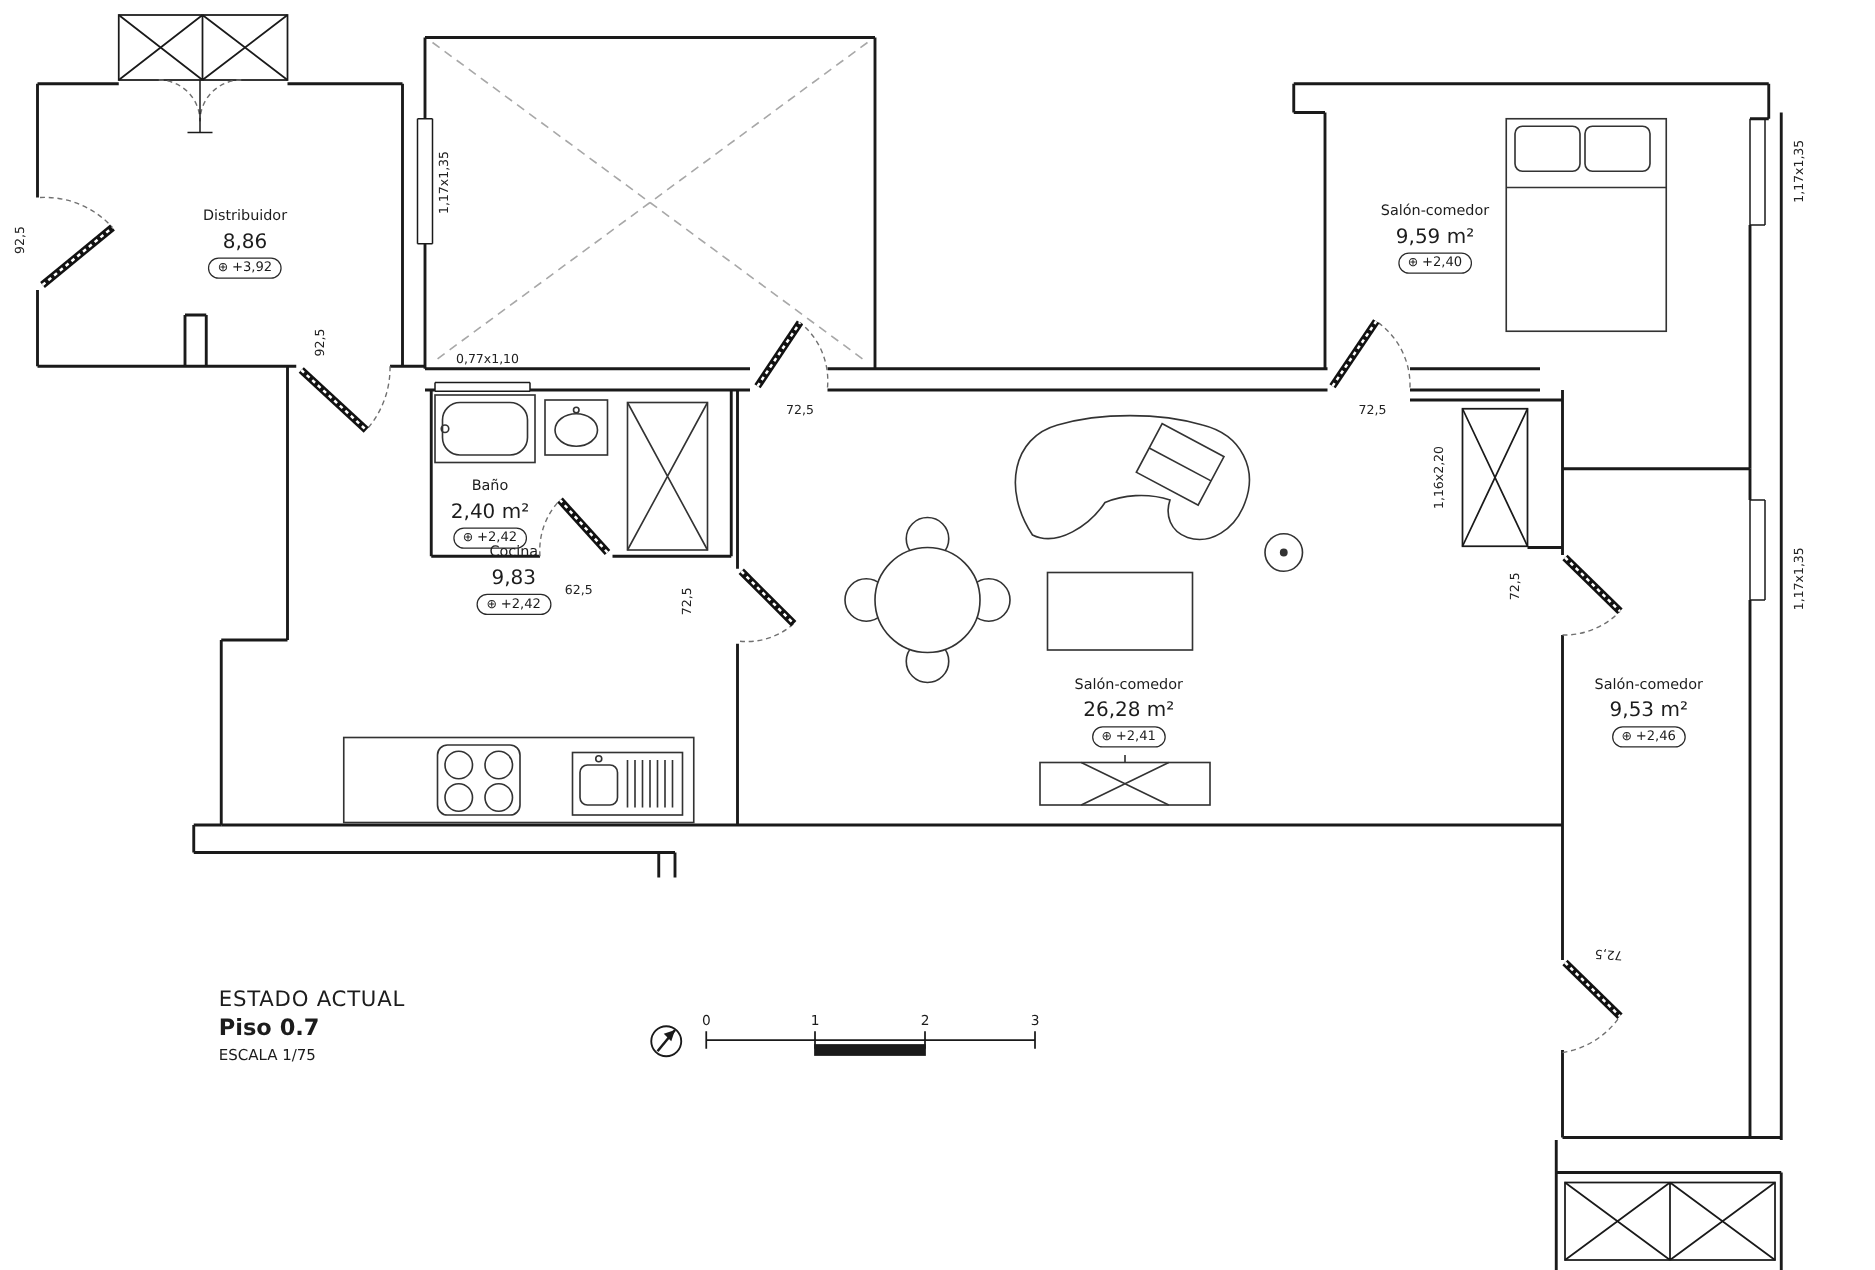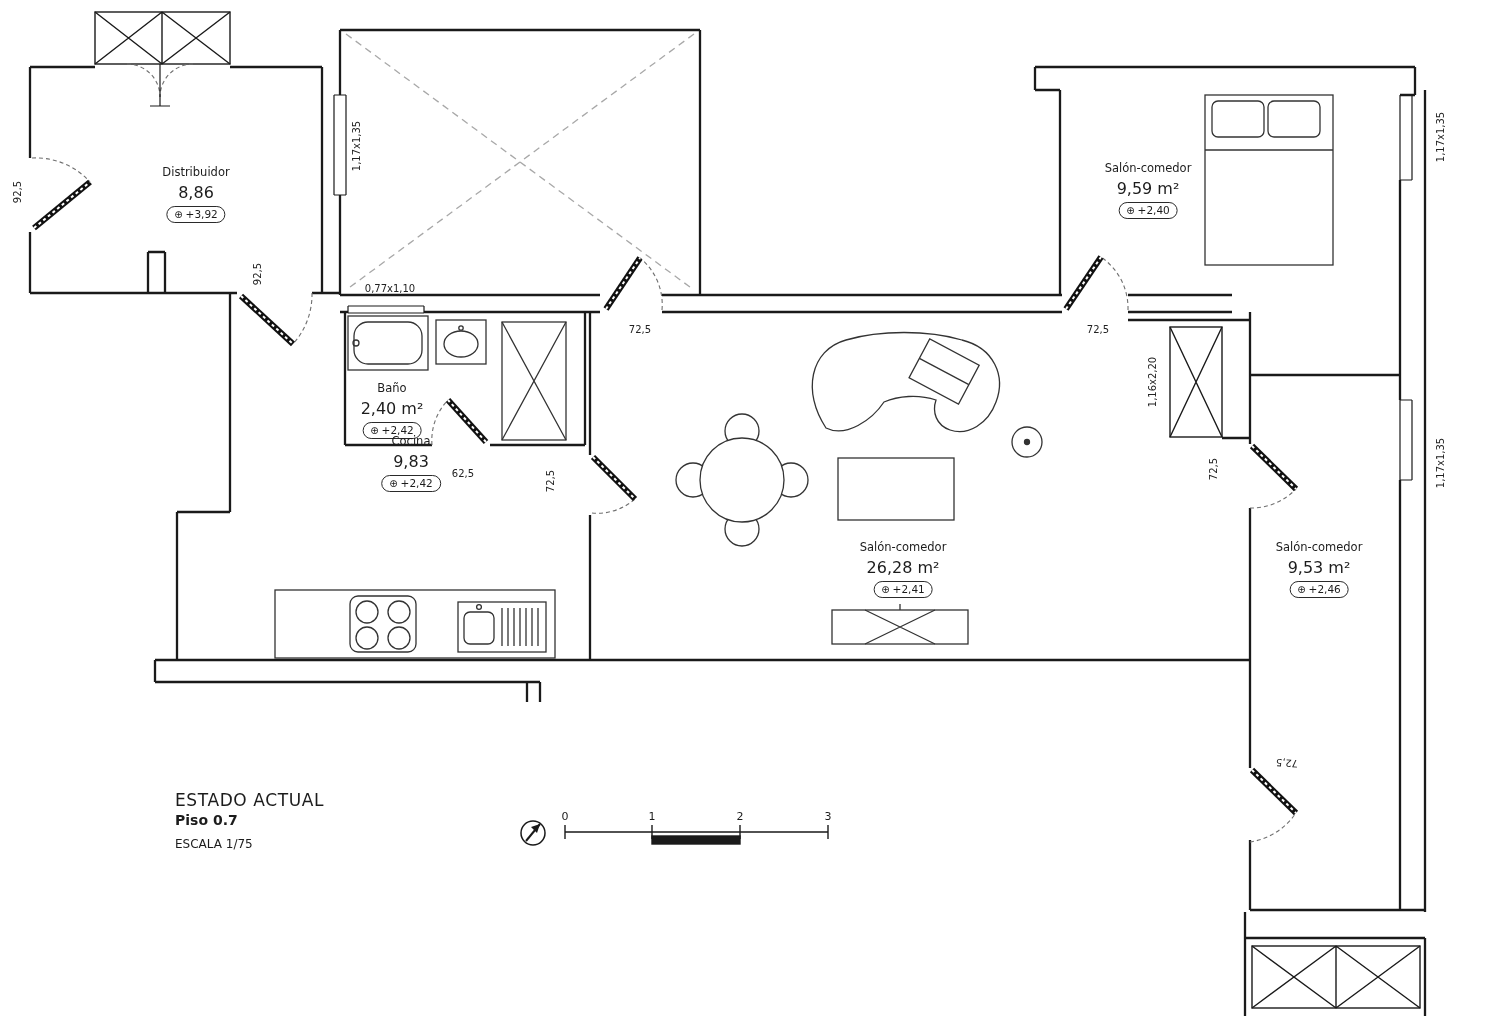--- a/index.html
+++ b/index.html
@@ -15,21 +15,21 @@
   .room-area { font-size: 16px; }
   .level-badge { display: inline-flex; align-items: center; gap: 3px;
     border: 1.2px solid #2a2a2a; border-radius: 10px; padding: 0 7px;
     font-size: 10.5px; line-height: 15px; background: #fff; margin-top: 2px; }
   .level-icon { font-size: 10px; }
   .dim { position: absolute; font-size: 10px; color: #222; white-space: nowrap;
     transform: translate(-50%,-50%); }
   .dim.vert { transform: translate(-50%,-50%) rotate(-90deg); }
   .dim.flip { transform: translate(-50%,-50%) rotate(184deg); }
   .title-line1 { position: absolute; left: 175px; top: 790px; font-size: 17px; letter-spacing: .6px; }
-  .title-line2 { position: absolute; left: 175px; top: 812px; font-size: 14px; font-weight: bold; }
+  .title-line2 { position: absolute; left: 175px; top: 812px; font-size: 18px; font-weight: bold; }
   .title-line3 { position: absolute; left: 175px; top: 837px; font-size: 12px; }
   .scale-num { position: absolute; top: 810px; font-size: 11px; transform: translateX(-50%); }
 </style>
 </head>
 <body>
 
 <div id="plan">
 
   <svg width="1500" height="1016" viewBox="0 0 1500 1016">
 

